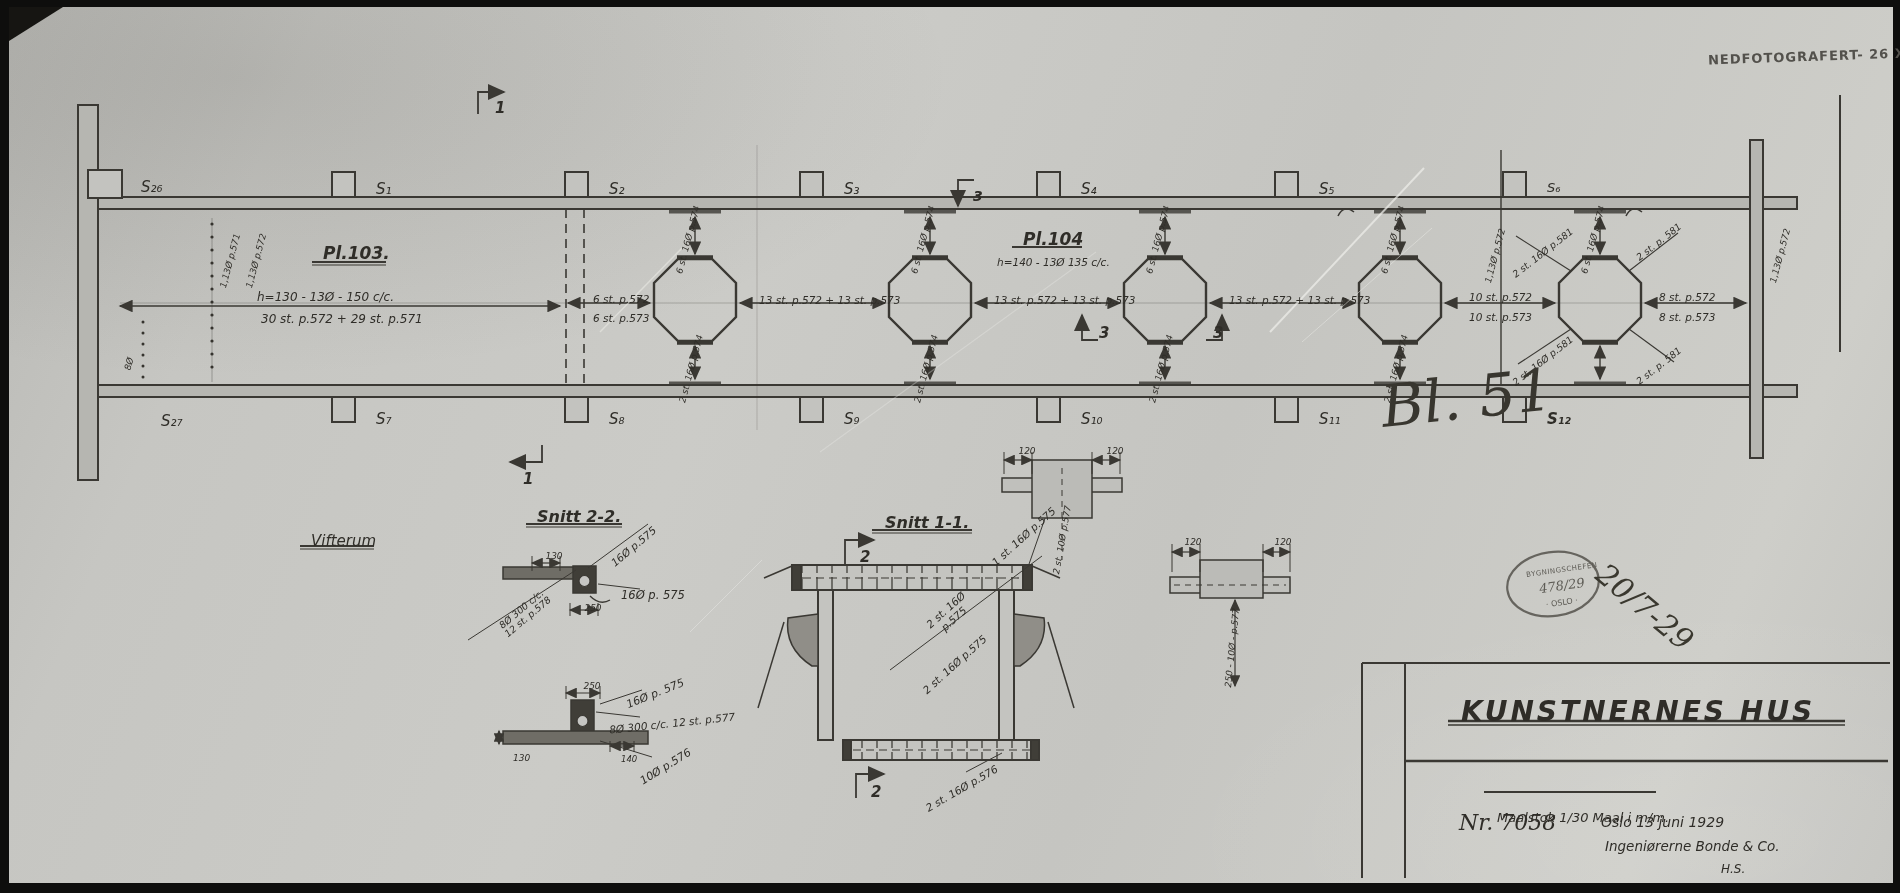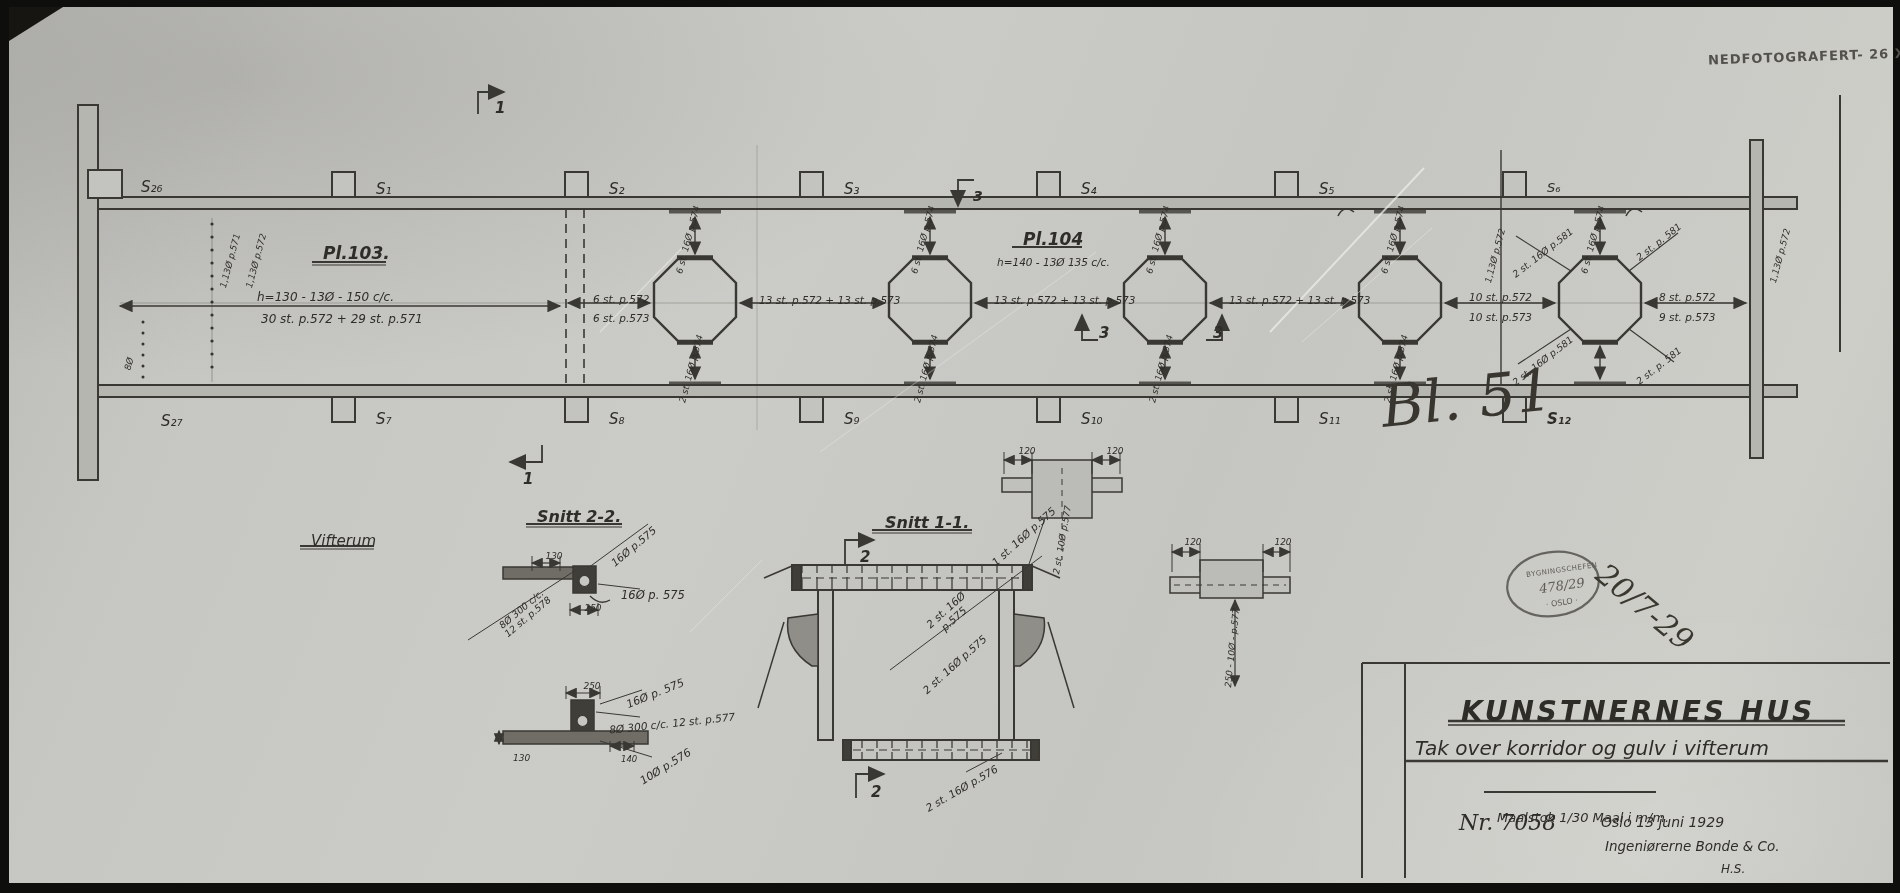--- a/index.html
+++ b/index.html
@@ -317,21 +317,21 @@
     <div class="lbl c" style="left:1733px;top:244px;width:78px;font-size:9px;transform:rotate(-75deg);">1,13Ø p.572</div>
 
     <div class="lbl" style="left:584px;top:287px;font-size:10.5px;">6 st. p.572</div>
     <div class="lbl" style="left:584px;top:306px;font-size:10.5px;">6 st. p.573</div>
     <div class="lbl c" style="left:750px;top:288px;width:125px;font-size:10.5px;">13 st. p.572 + 13 st. p.573</div>
     <div class="lbl c" style="left:985px;top:288px;width:125px;font-size:10.5px;">13 st. p.572 + 13 st. p.573</div>
     <div class="lbl c" style="left:1220px;top:288px;width:125px;font-size:10.5px;">13 st. p.572 + 13 st. p.573</div>
     <div class="lbl" style="left:1460px;top:285px;font-size:10.5px;">10 st. p.572</div>
     <div class="lbl" style="left:1460px;top:305px;font-size:10.5px;">10 st. p.573</div>
     <div class="lbl" style="left:1650px;top:285px;font-size:10.5px;">8 st. p.572</div>
-    <div class="lbl" style="left:1650px;top:305px;font-size:10.5px;">9 st. p.573</div>
+    <div class="lbl" style="left:1650px;top:305px;font-size:10.5px;">8 st. p.573</div>
 
     <div class="lbl c" style="left:641px;top:228px;width:78px;font-size:9px;transform:rotate(-75deg);">6 st. 16Ø p.574</div>
     <div class="lbl c" style="left:876px;top:228px;width:78px;font-size:9px;transform:rotate(-75deg);">6 st. 16Ø p.574</div>
     <div class="lbl c" style="left:1111px;top:228px;width:78px;font-size:9px;transform:rotate(-75deg);">6 st. 16Ø p.574</div>
     <div class="lbl c" style="left:1346px;top:228px;width:78px;font-size:9px;transform:rotate(-75deg);">6 st. 16Ø p.574</div>
     <div class="lbl c" style="left:1546px;top:228px;width:78px;font-size:9px;transform:rotate(-75deg);">6 st. 16Ø p.574</div>
     <div class="lbl c" style="left:644px;top:357px;width:78px;font-size:9px;transform:rotate(-75deg);">2 st. 16Ø p.574</div>
     <div class="lbl c" style="left:879px;top:357px;width:78px;font-size:9px;transform:rotate(-75deg);">2 st. 16Ø p.574</div>
     <div class="lbl c" style="left:1114px;top:357px;width:78px;font-size:9px;transform:rotate(-75deg);">2 st. 16Ø p.574</div>
     <div class="lbl c" style="left:1349px;top:357px;width:78px;font-size:9px;transform:rotate(-75deg);">2 st. 16Ø p.574</div>
@@ -386,20 +386,19 @@
     <div class="lbl c" style="left:1177px;top:636px;width:94px;font-size:9px;transform:rotate(-84deg);">250 - 10Ø - p.577</div>
 
     <div class="lbl hand" style="left:1372px;top:360px;font-size:58px;color:#38362f;transform:rotate(-6deg);">Bl. 51</div>
     <div class="lbl hand" style="left:1602px;top:550px;font-size:30px;color:#3a382f;transform:rotate(40deg);transform-origin:left top;">20/7-29</div>
 
     <div class="lbl c stampc" style="left:1510px;top:560px;width:86px;font-size:7px;font-style:normal;letter-spacing:.5px;transform:rotate(-8deg);">BYGNINGSCHEFEN</div>
     <div class="lbl c stampc hand" style="left:1523px;top:572px;width:60px;font-size:13px;transform:rotate(-8deg);">478/29</div>
     <div class="lbl c stampc" style="left:1518px;top:592px;width:70px;font-size:8px;font-style:normal;transform:rotate(-8deg);">· OSLO ·</div>
 
     <div class="lbl" style="left:1452px;top:690px;font-size:28px;letter-spacing:3px;font-weight:bold;">KUNSTNERNES HUS</div>
-    <div class="lbl" style="left:1406px;top:730px;font-size:20px;">Tak over korridor og gulv i vifterum</div>
     <div class="lbl" style="left:1488px;top:804px;font-size:13px;">Maalstok 1/30   Maal i m/m.</div>
     <div class="lbl hand" style="left:1450px;top:804px;font-size:22px;font-weight:normal;">Nr. 7058</div>
     <div class="lbl" style="left:1592px;top:808px;font-size:14px;">Oslo 13 juni 1929</div>
     <div class="lbl" style="left:1596px;top:832px;font-size:13.5px;">Ingeniørerne Bonde &amp; Co.</div>
     <div class="lbl" style="left:1712px;top:856px;font-size:12px;">H.S.</div>
   </div>
 </div>
 
 </body></html>

